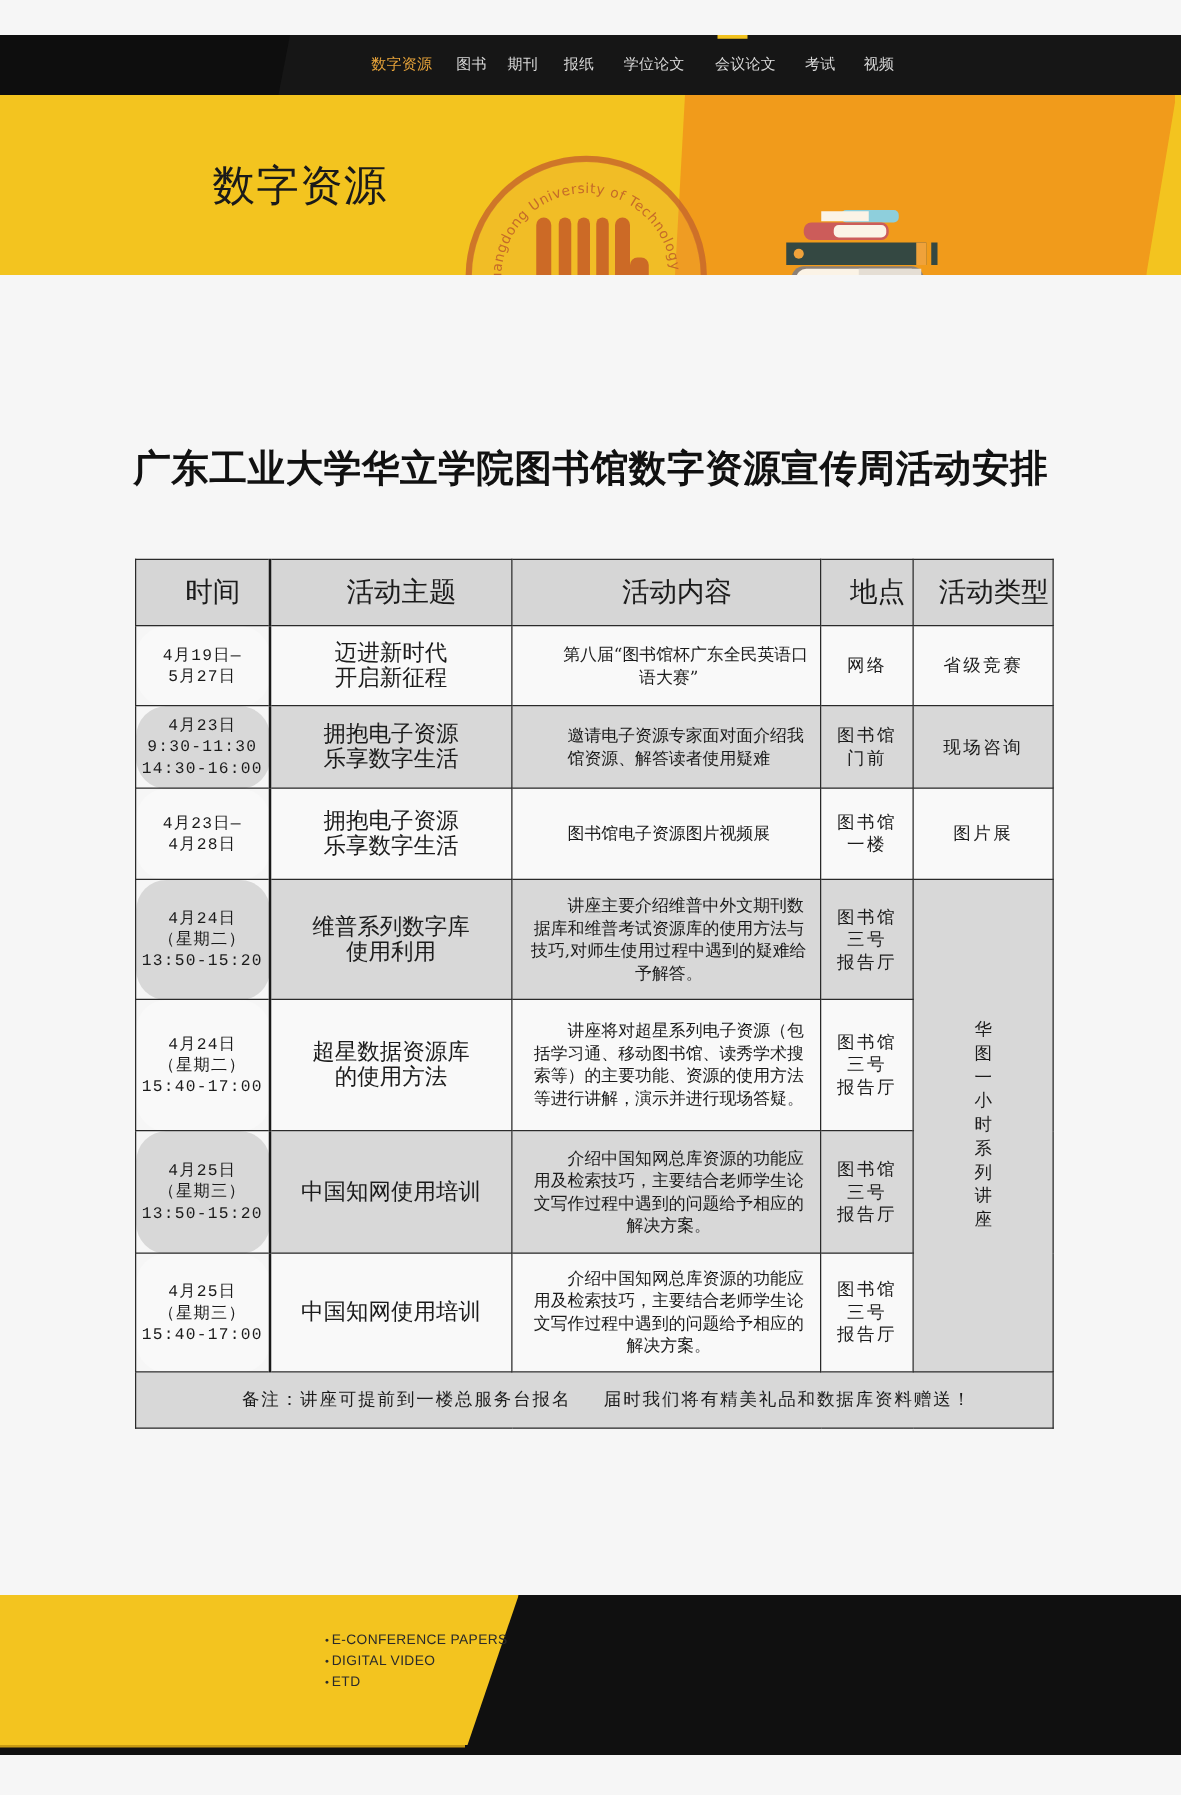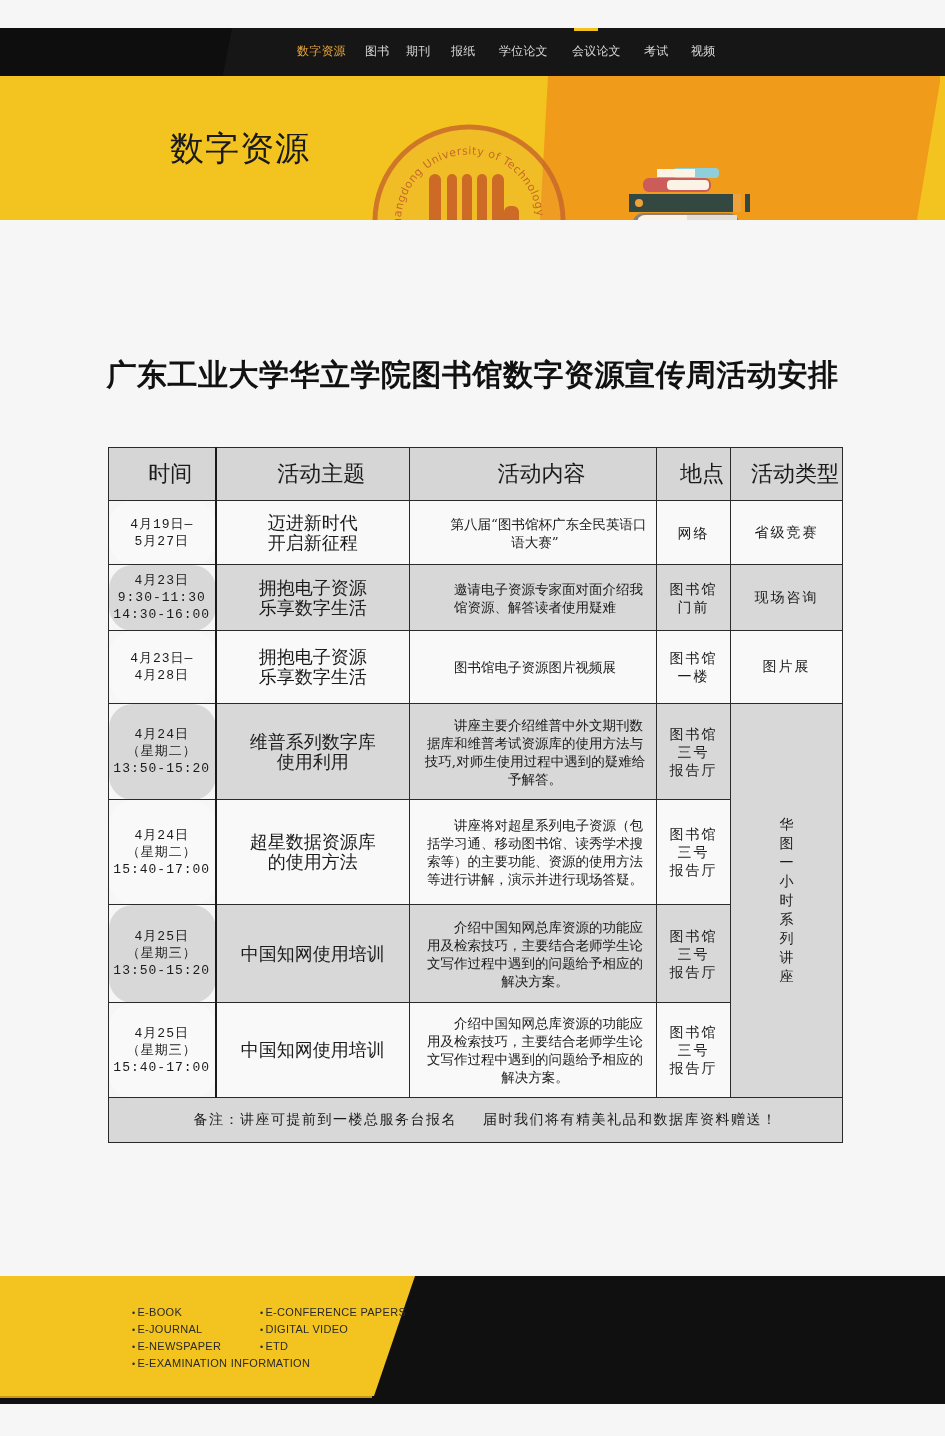--- a/index.html
+++ b/index.html
@@ -282,24 +282,18 @@
           <span>备注：讲座可提前到一楼总服务台报名</span><span class="gap"></span><span>届时我们将有精美礼品和数据库资料赠送！</span>
         </td>
       </tr>
     </tbody>
   </table>
 </div>
 
 <footer class="footer">
   <div class="yellow"></div>
   <div class="edge"></div>
-  <div class="footer-list" style="left:132px">
-    <div><span class="bullet">•</span><span>E-BOOK</span></div>
-    <div><span class="bullet">•</span><span>E-JOURNAL</span></div>
-    <div><span class="bullet">•</span><span>E-NEWSPAPER</span></div>
-    <div><span class="bullet">•</span><span>E-EXAMINATION INFORMATION</span></div>
-  </div>
   <div class="footer-list" style="left:260px">
     <div><span class="bullet">•</span><span>E-CONFERENCE PAPERS</span></div>
     <div><span class="bullet">•</span><span>DIGITAL VIDEO</span></div>
     <div><span class="bullet">•</span><span>ETD</span></div>
   </div>
 </footer>
 
 </body></html>

